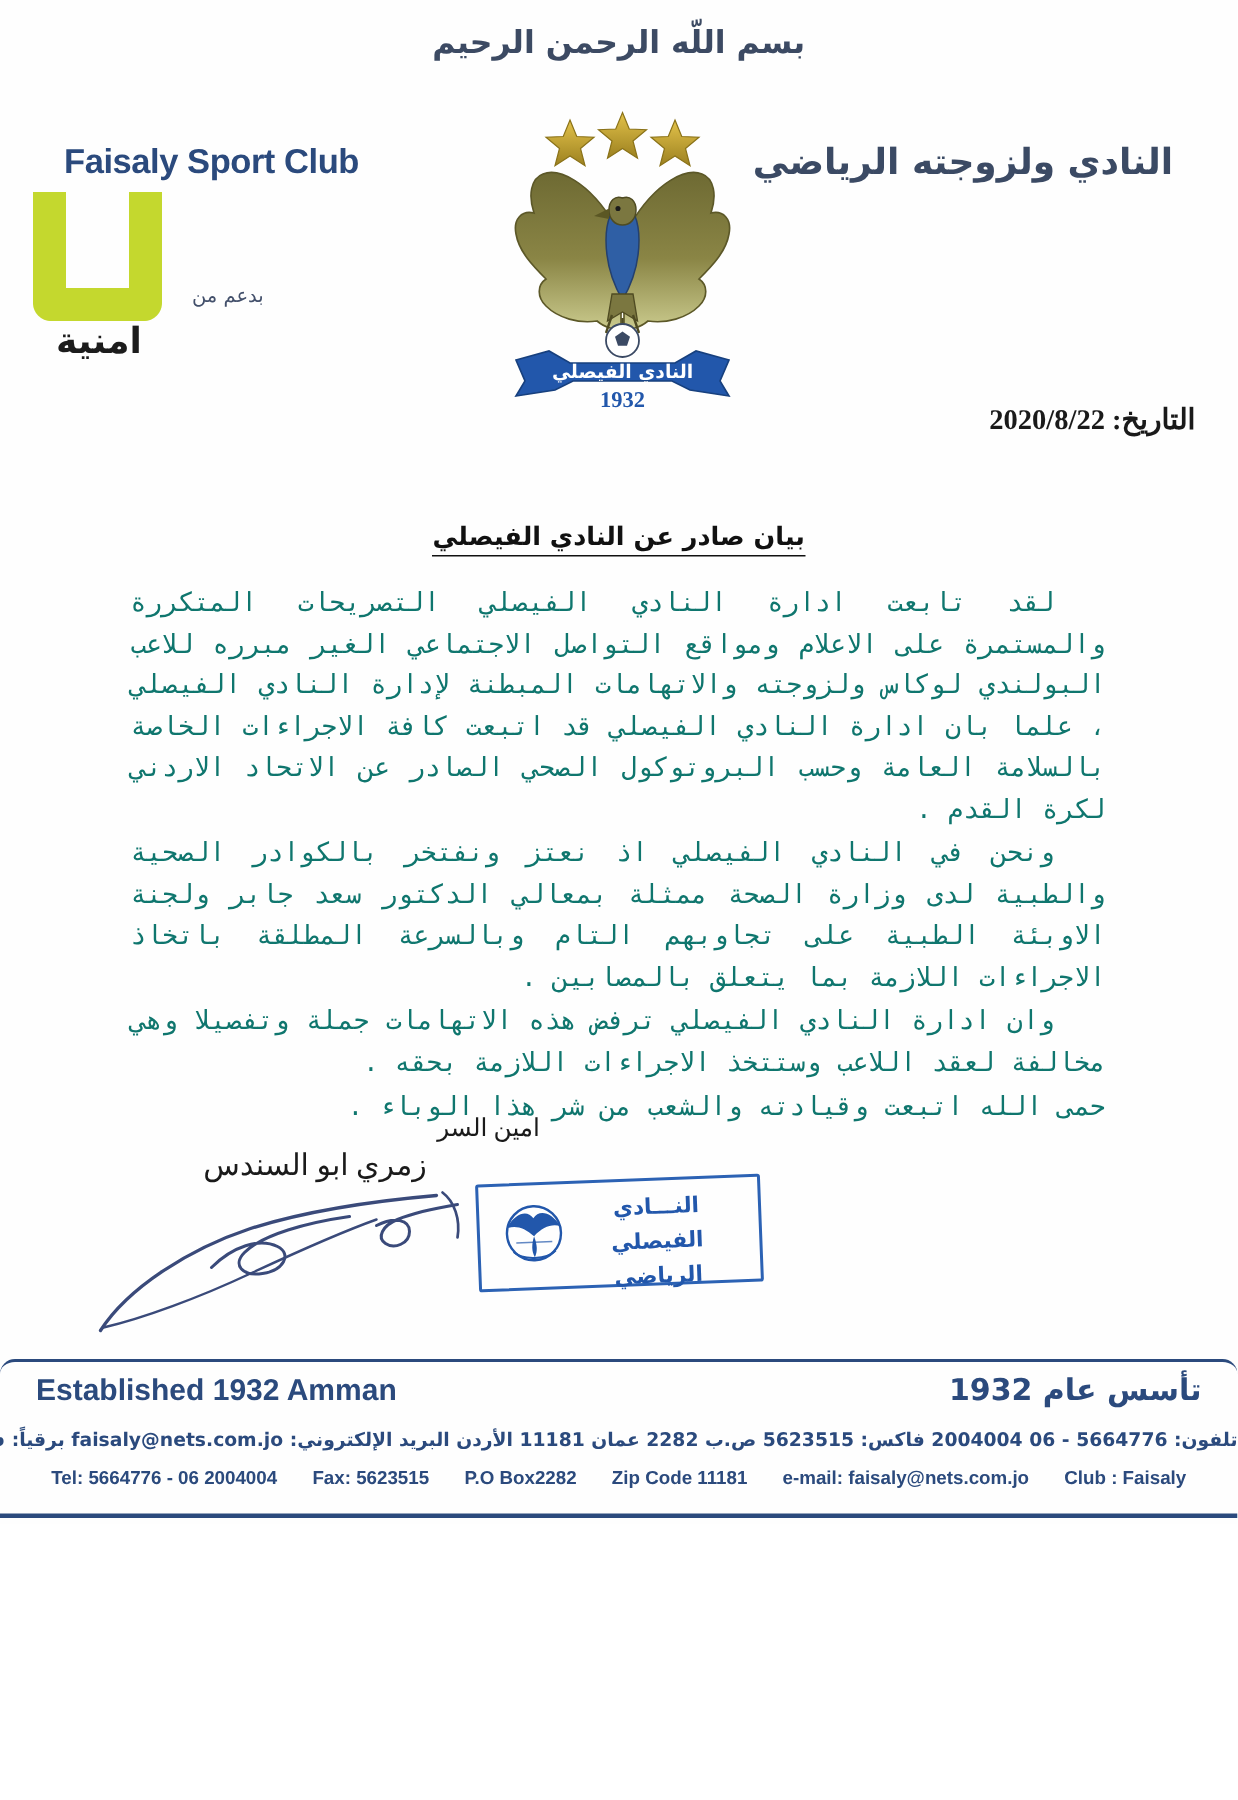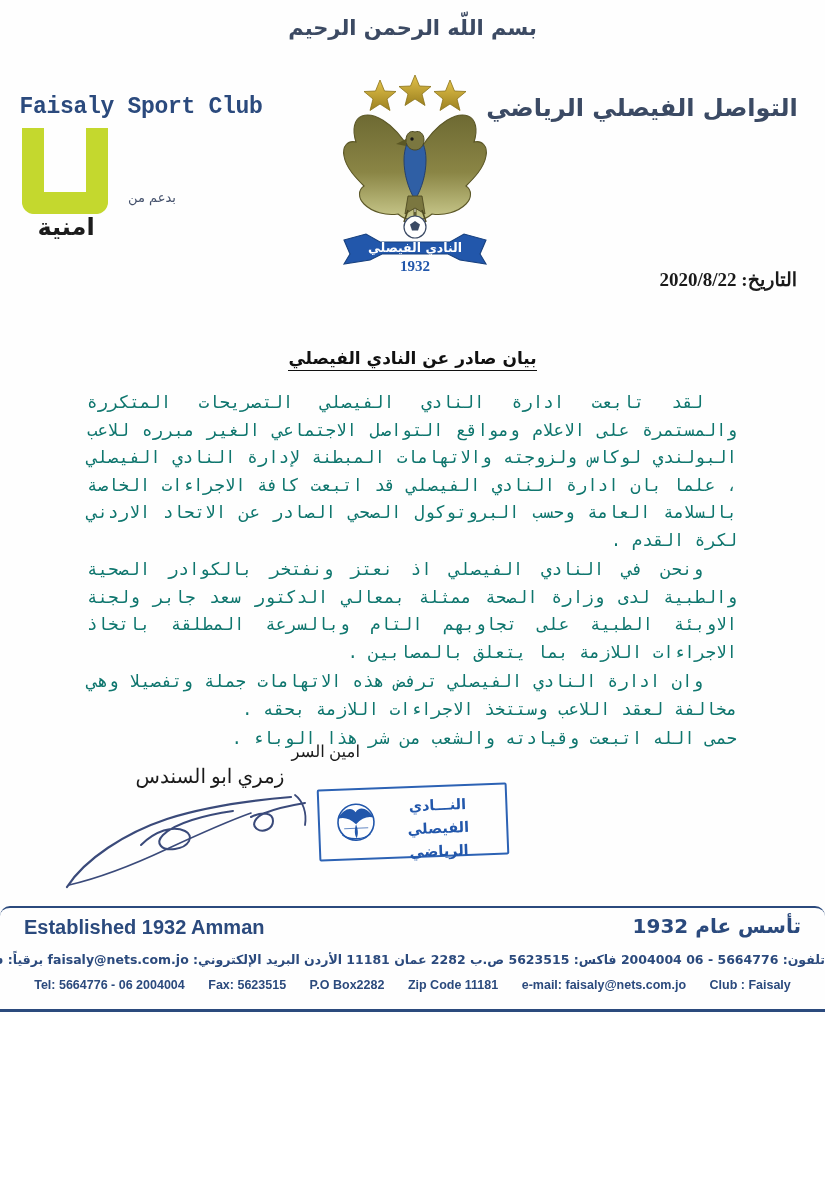--- a/index.html
+++ b/index.html
@@ -60,21 +60,21 @@
     font-weight: 700;
     color: #3b4a64;
   }
 
   .club-name-en {
     position: absolute;
     top: 22px;
     left: 16px;
     width: 250px;
     text-align: center;
-    font-family: Liberation Mono, monospace;
+    font-family: Liberation Sans, sans-serif;
     font-size: 23px;
     font-weight: 700;
     color: #2b4a7d;
     letter-spacing: -0.3px;
   }
 
   
   .sponsor-block {
     position: absolute;
     top: 56px;
@@ -349,21 +349,21 @@
 </style>
 </head>
 <body>
 
 <div class="page">
 
   <div class="basmala">بسم اللّه الرحمن الرحيم</div>
 
   <div class="header-band">
 
-    <div class="club-name-ar">التواصل الفيصلي الرياضي</div>
+    <div class="club-name-ar">النادي ولزوجته الرياضي</div>
     <div class="club-name-en">Faisaly Sport Club</div>
 
     <div class="sponsor-block">
       <div class="umniah-logo">
         <div class="umniah-u">
           <div class="umniah-u-base"></div>
         </div>
         <div class="umniah-word">امنية</div>
       </div>
       <div class="sponsor-tag">بدعم من</div>

